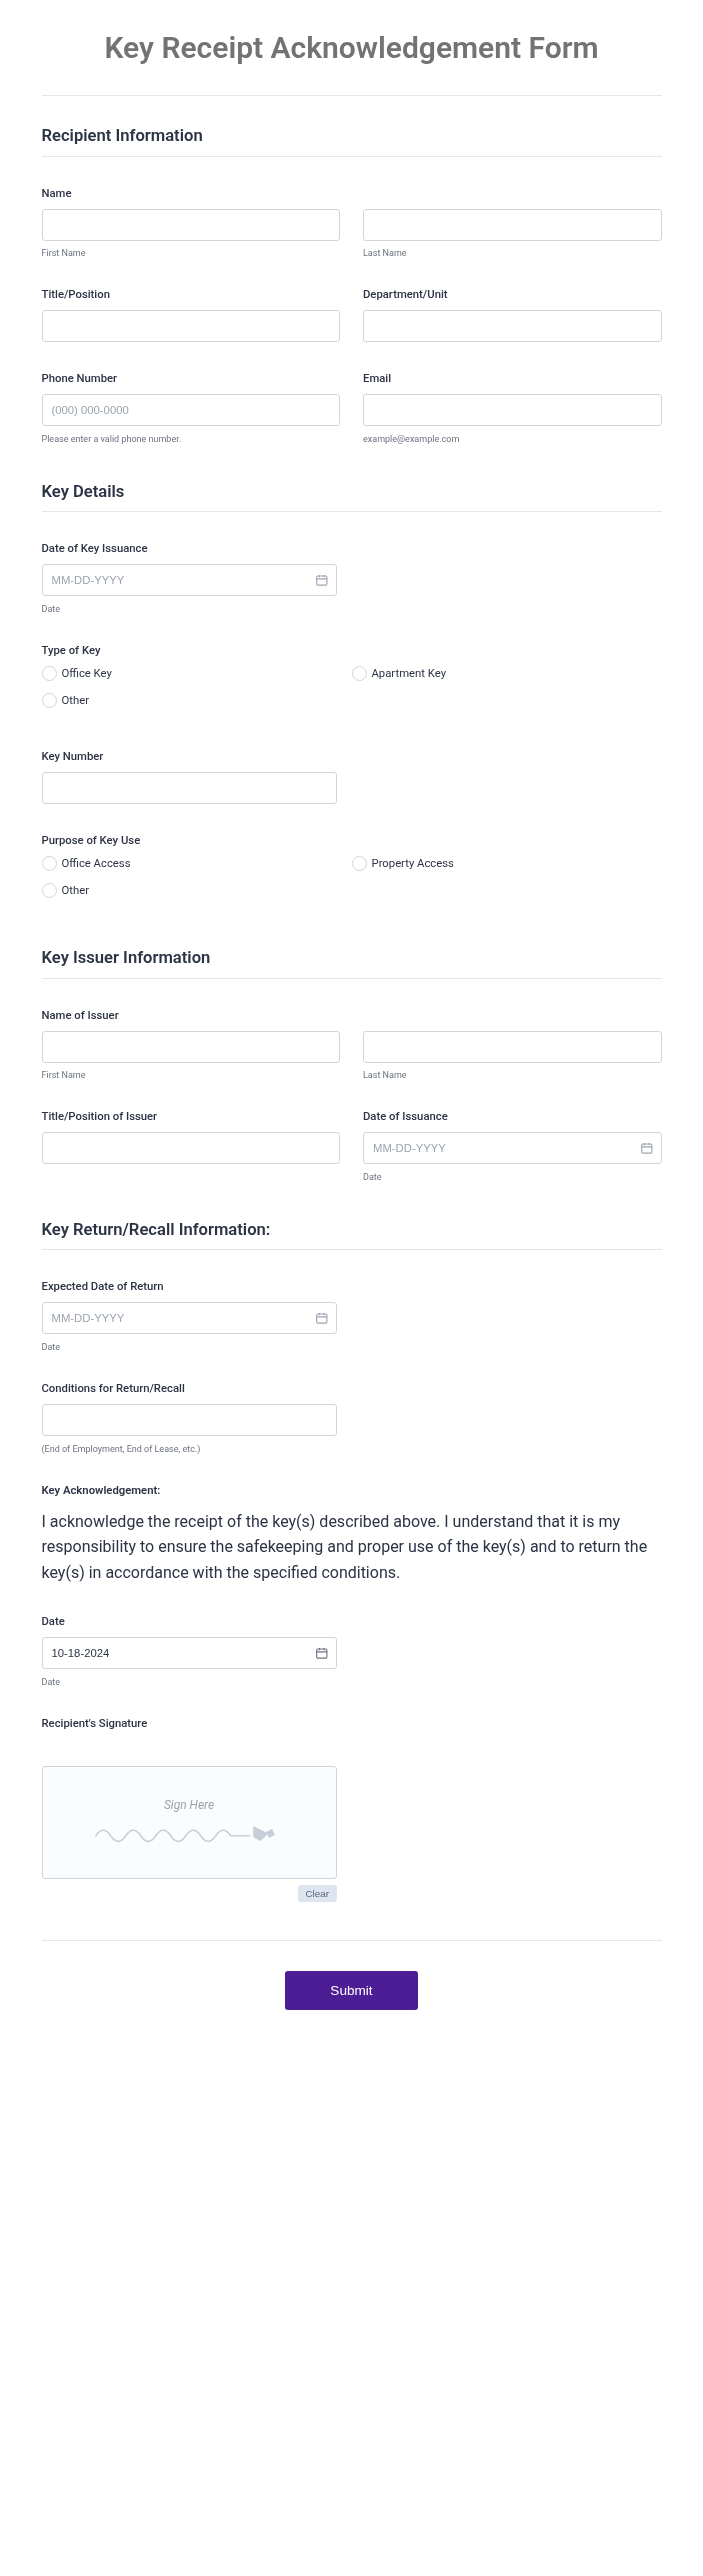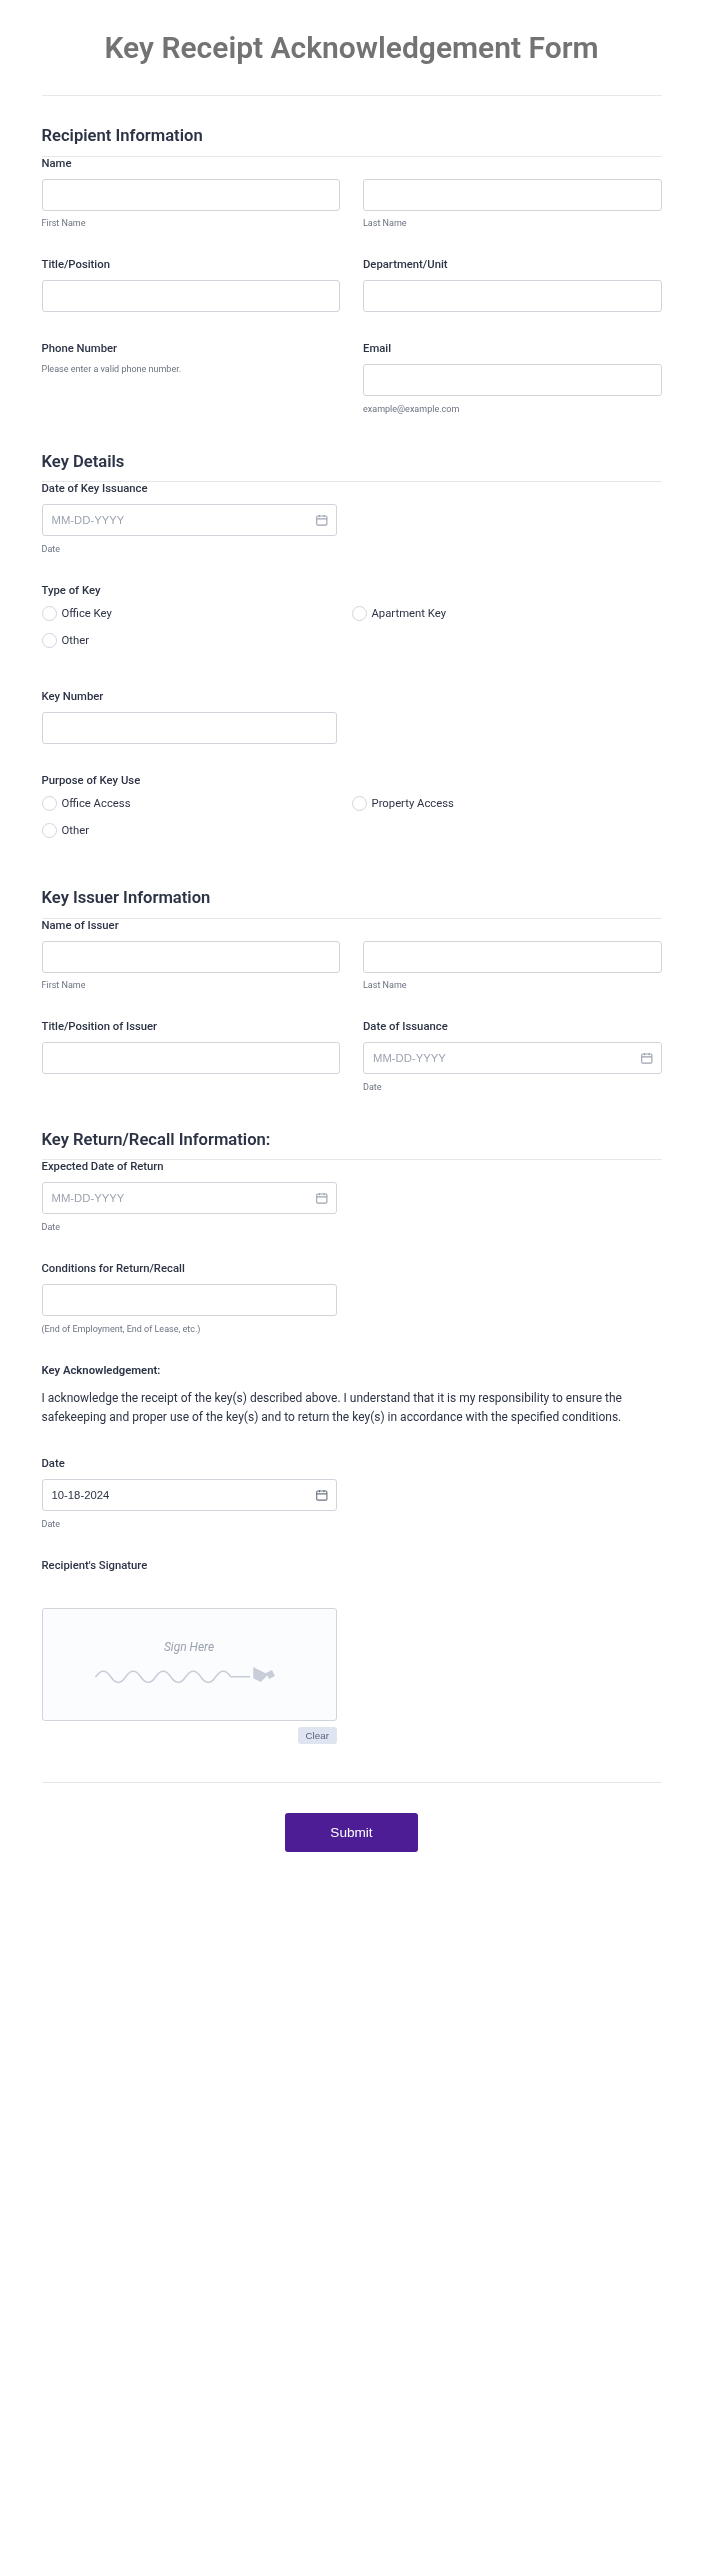--- a/index.html
+++ b/index.html
@@ -29,20 +29,21 @@
 .section-divider-top {
   border-top: 0.8px solid #e5e7eb;
   margin-bottom: 30px;
 }
 .section-title {
   font-size: 16.6px;
   font-weight: 600;
   color: #2c3345;
   padding-bottom: 10.6px;
   border-bottom: 0.8px solid #e5e7eb;
+  margin-bottom: 30px;
   margin-top: 38px;
 }
 .field-label {
   font-size: 11.3px;
   font-weight: 500;
   color: #2c3345;
   display: block;
   margin-bottom: 9px;
 }
 .sub-label {
@@ -117,21 +118,21 @@
 .half-width {
   width: 295px;
   max-width: 100%;
 }
 .ack-heading {
   font-size: 11.3px;
   font-weight: 600;
   margin-bottom: 12px;
 }
 .ack-text {
-  font-size: 12px;
+  font-size: 16px;
   color: #2c3345;
   line-height: 1.6;
   margin-bottom: 30px;
 }
 .signature-box {
   width: 295px;
   height: 113px;
   border: 0.8px solid #d1d5db;
   border-radius: 3px;
   background: #fbfcfd;
@@ -218,20 +219,21 @@
     </div>
     <div class="col">
       <label class="field-label">Department/Unit</label>
       <input type="text" class="text-input" style="">
     </div>
   </div>
 
   <div class="row">
     <div class="col">
       <label class="field-label">Phone Number</label>
+      <input type="text" class="text-input" placeholder="(000) 000-0000" style="">
       <span class="sub-label">Please enter a valid phone number.</span>
     </div>
     <div class="col">
       <label class="field-label">Email</label>
       <input type="text" class="text-input" style="">
       <span class="sub-label">example@example.com</span>
     </div>
   </div>
 
   <h2 class="section-title">Key Details</h2>

